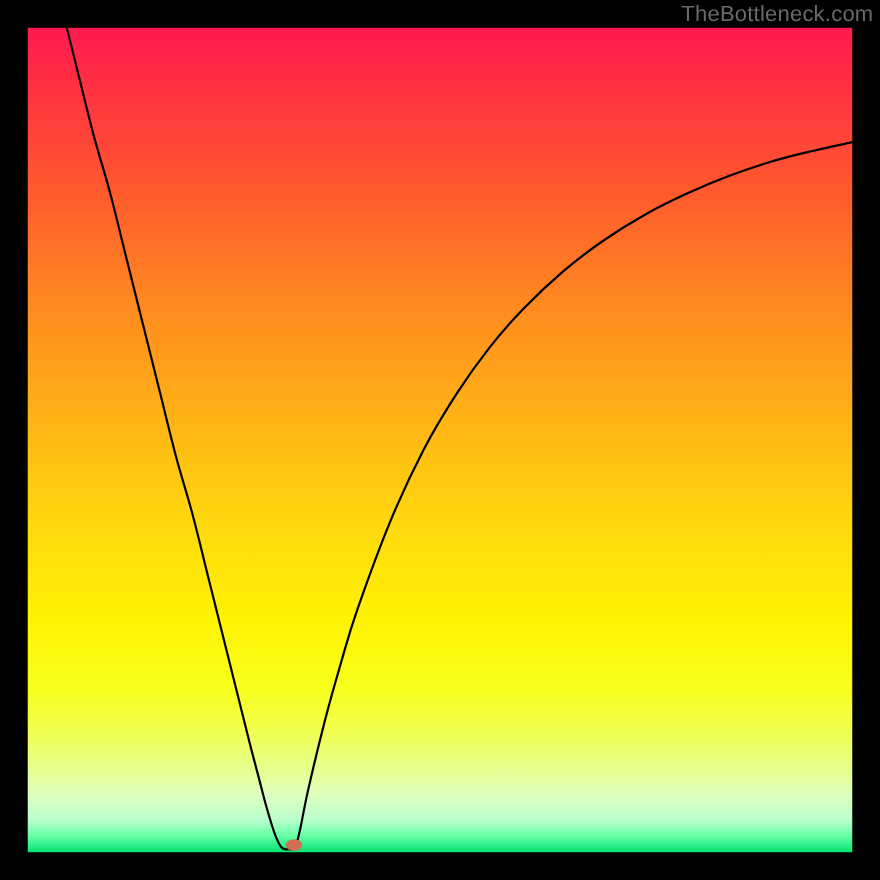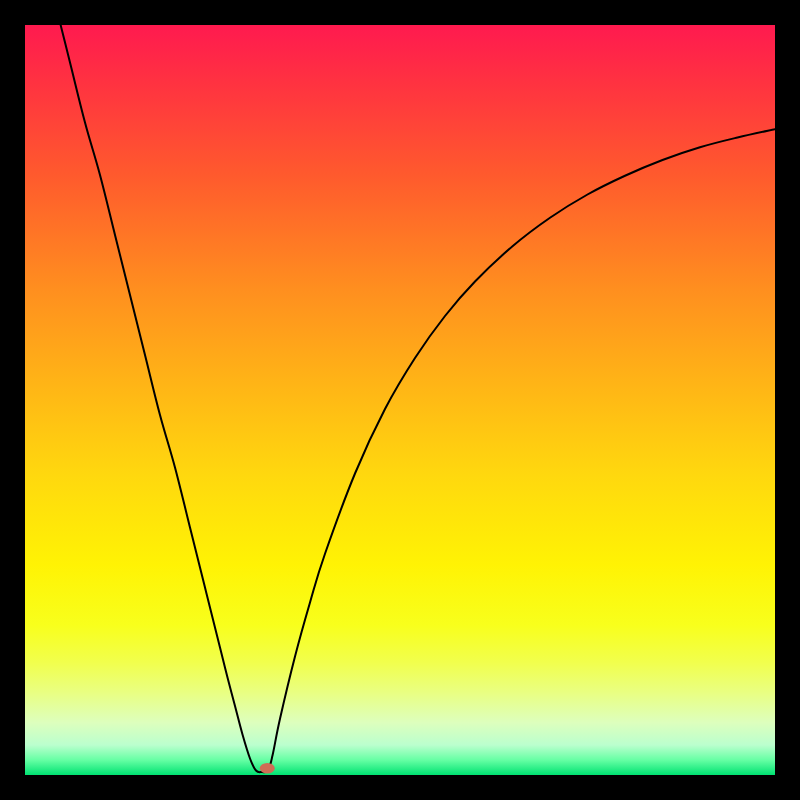--- a/index.html
+++ b/index.html
@@ -74,13 +74,14 @@
 <body>
 
 <div class="frame">
   <div class="plot-area">
     <div class="gradient"></div>
     <svg class="curve-svg" viewBox="0 0 750 750" preserveAspectRatio="none">
       <path id="curve-path" fill="none" stroke="#000000" stroke-width="2" stroke-linejoin="round" stroke-linecap="round" d="M 30.00 -22.50 C 32.70 -11.70, 39.60 15.90, 45.00 37.50 C 50.40 59.10, 54.60 77.25, 60.00 97.50 C 65.40 117.75, 69.60 129.75, 75.00 150.00 C 80.40 170.25, 84.60 188.40, 90.00 210.00 C 95.40 231.60, 99.60 248.40, 105.00 270.00 C 110.40 291.60, 114.60 308.40, 120.00 330.00 C 125.40 351.60, 129.60 369.75, 135.00 390.00 C 140.40 410.25, 144.60 422.25, 150.00 442.50 C 155.40 462.75, 159.60 480.90, 165.00 502.50 C 170.40 524.10, 174.60 540.90, 180.00 562.50 C 185.40 584.10, 190.95 606.30, 195.00 622.50 C 199.05 638.70, 199.80 641.97, 202.50 652.50 C 205.20 663.03, 207.30 670.74, 210.00 681.00 C 212.70 691.26, 214.80 700.05, 217.50 709.50 C 220.20 718.95, 222.57 727.02, 225.00 733.50 C 227.43 739.98, 228.84 743.07, 231.00 745.50 C 233.16 747.93, 234.84 747.00, 237.00 747.00 C 239.16 747.00, 241.11 748.47, 243.00 745.50 C 244.89 742.53, 245.34 739.82, 247.50 730.50 C 249.66 721.18, 250.95 711.57, 255.00 693.75 C 259.05 675.93, 264.60 652.42, 270.00 631.50 C 275.40 610.58, 279.60 596.00, 285.00 577.50 C 290.40 559.00, 291.90 551.97, 300.00 528.75 C 308.10 505.53, 319.20 474.56, 330.00 448.50 C 340.80 422.44, 349.20 404.79, 360.00 384.00 C 370.80 363.21, 379.20 349.74, 390.00 333.00 C 400.80 316.26, 409.20 304.77, 420.00 291.00 C 430.80 277.23, 437.85 269.06, 450.00 256.50 C 462.15 243.95, 474.00 232.73, 487.50 221.25 C 501.00 209.77, 511.50 202.06, 525.00 192.75 C 538.50 183.44, 549.00 177.06, 562.50 169.50 C 576.00 161.94, 586.50 156.96, 600.00 150.75 C 613.50 144.54, 624.00 140.13, 637.50 135.00 C 651.00 129.87, 661.50 126.30, 675.00 122.25 C 688.50 118.20, 699.00 115.74, 712.50 112.50 C 726.00 109.26, 743.25 105.73, 750.00 104.25"></path>
       <ellipse id="min-dot" fill="#ce6e55" cx="242.25" cy="743.25" rx="7.50" ry="5.25"></ellipse>
     </svg>
   </div>
+  <div class="watermark">TheBottleneck.com</div>
 </div>
 
 </body></html>

